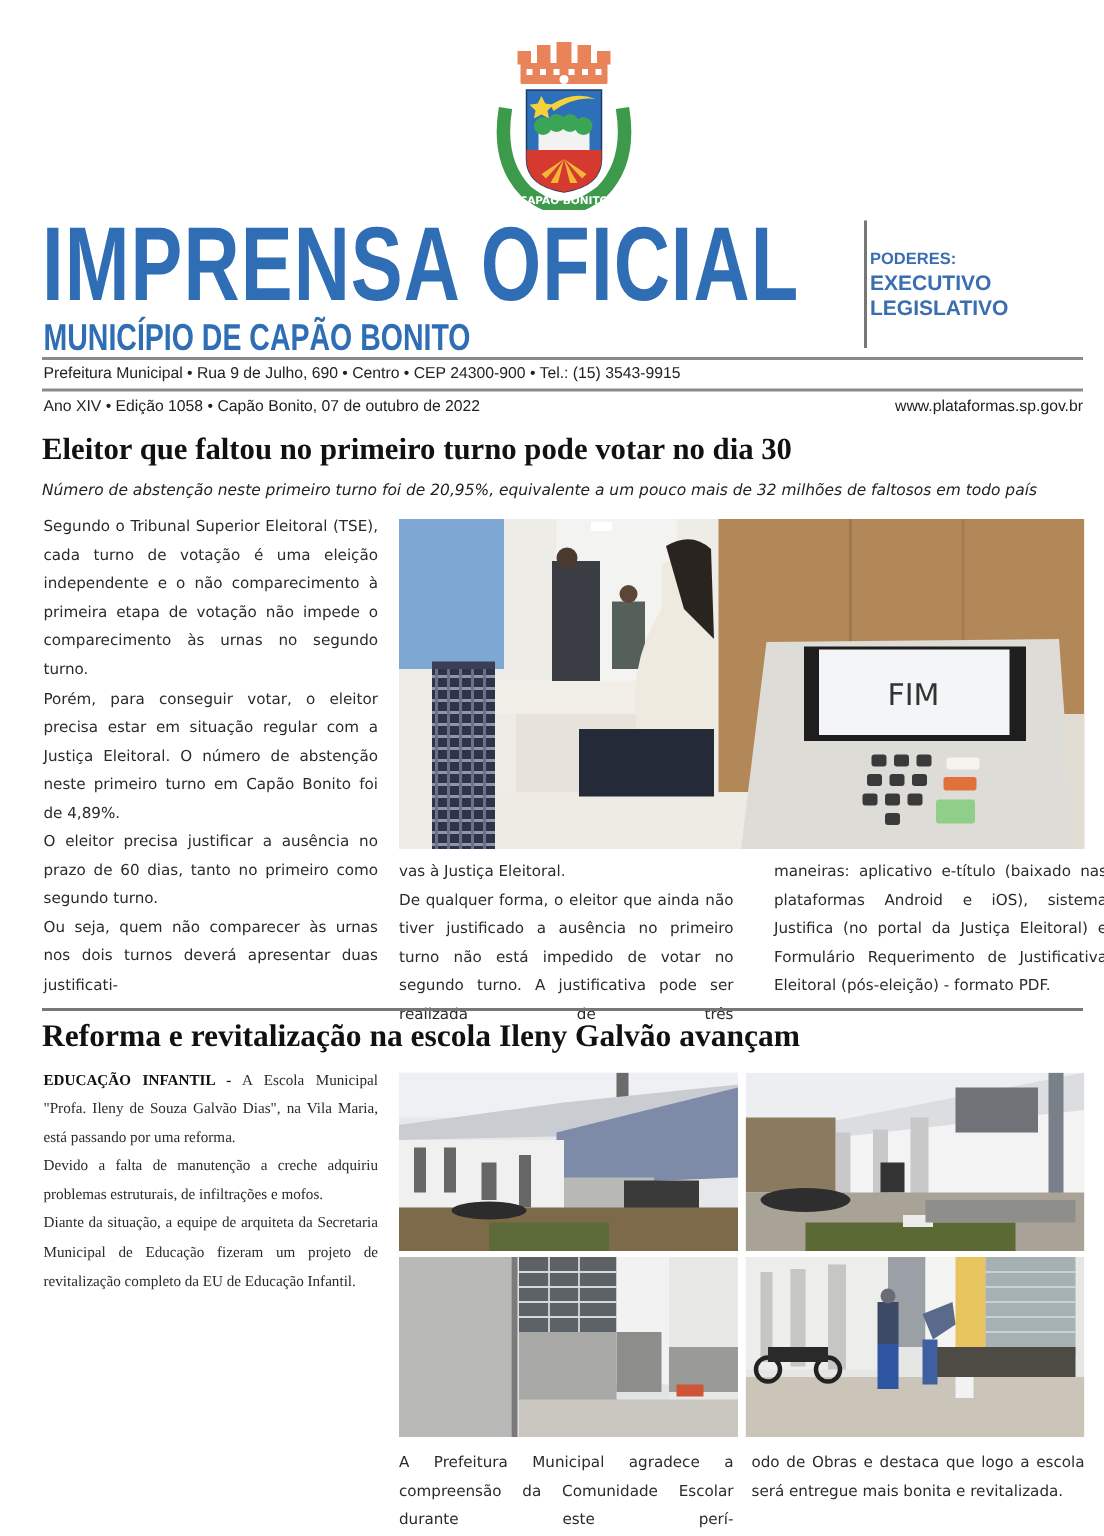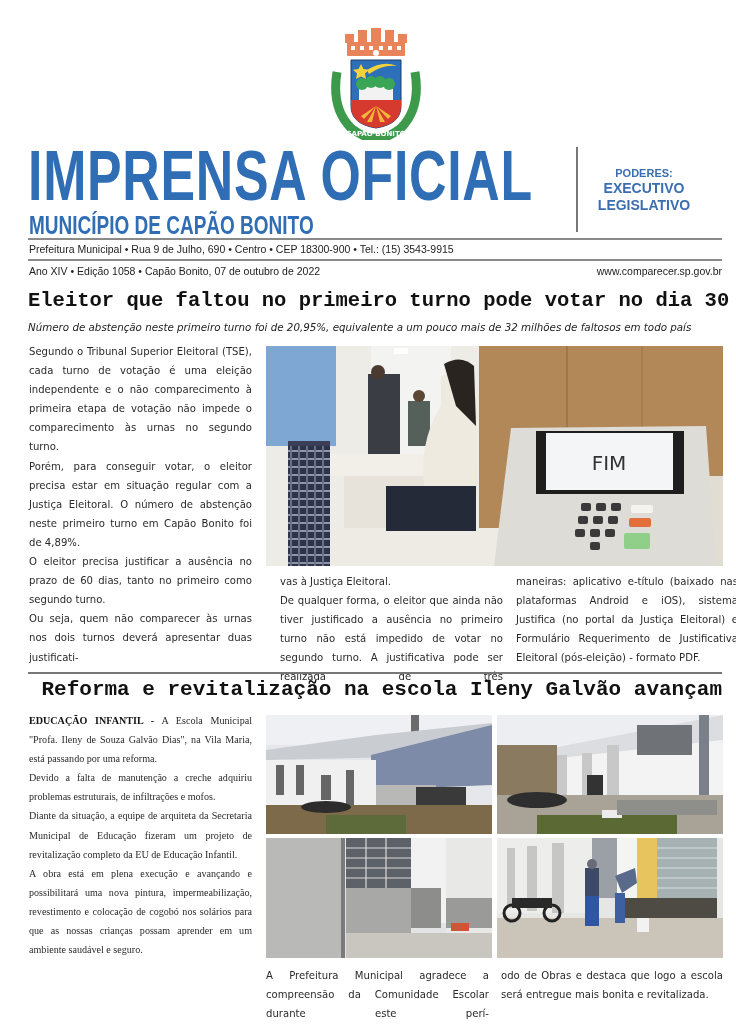--- a/index.html
+++ b/index.html
@@ -15,30 +15,30 @@
     transform: scaleX(0.74); transform-origin: left top; white-space: nowrap;
     letter-spacing: 1px;
   }
   .title-sub {
     position: absolute; left: 29px; top: 212px;
     font-family: "Liberation Sans", sans-serif; font-weight: bold;
     font-size: 25px; line-height: 26px; color: #2f6db5;
     transform: scaleX(0.76); transform-origin: left top; white-space: nowrap;
   }
   .masthead-divider { position: absolute; left: 576px; top: 147px; width: 2px; height: 85px; background: #777; }
-  .poderes { position: absolute; left: 580px; top: 166px; width: 128px; text-align: center; color: #3a6eb0; font-family: "Liberation Sans", sans-serif; font-weight: bold; }
+  .poderes { position: absolute; left: 580px; top: 166px; width: 128px; color: #3a6eb0; font-family: "Liberation Sans", sans-serif; font-weight: bold; }
   .poderes .label { font-size: 11px; line-height: 14px; }
   .poderes .item { font-size: 14px; line-height: 17px; }
 
   .rule { position: absolute; left: 28px; width: 694px; height: 2px; background: #8a8a8a; }
   .info-line { position: absolute; left: 29px; font-family: "Liberation Sans", sans-serif; font-size: 10.5px; color: #222; white-space: nowrap; }
   .site { position: absolute; right: 14px; top: 265px; font-family: "Liberation Sans", sans-serif; font-size: 10.5px; color: #222; }
 
   
-  .headline { position: absolute; left: 28px; width: 694px; text-align: right; font-family: Liberation Mono, monospace; font-weight: bold; color: #111; white-space: nowrap; }
+  .headline { position: absolute; left: 28px; width: 694px; text-align: left; font-family: Liberation Serif, serif; font-weight: bold; color: #111; white-space: nowrap; }
   .deck { position: absolute; left: 28px; width: 694px; text-align: left; font-family: "DejaVu Sans", sans-serif; font-style: italic; font-size: 10.3px; color: #222; white-space: nowrap; }
 
   .col { position: absolute; font-family: "DejaVu Sans", sans-serif; font-size: 10.1px; line-height: 19.1px; color: #2a2a2a; text-align: justify; }
   .col p { margin: 0; }
   .col .kicker { font-weight: bold; color: #111; }
   .col p.last { text-align-last: justify; }
 
   .photo { position: absolute; overflow: hidden; }
   .section-rule { position: absolute; left: 28px; width: 694px; height: 2px; background: #777; }
 </style>
@@ -95,24 +95,24 @@
 <div class="title-main">IMPRENSA OFICIAL</div>
 <div class="title-sub">MUNICÍPIO DE CAPÃO BONITO</div>
 <div class="masthead-divider"></div>
 <div class="poderes">
   <div class="label">PODERES:</div>
   <div class="item">EXECUTIVO</div>
   <div class="item">LEGISLATIVO</div>
 </div>
 
 <div class="rule" style="top:238px;"></div>
-<div class="info-line" style="top:243px;">Prefeitura Municipal • Rua 9 de Julho, 690 • Centro • CEP 18300-900 • Tel.: (15) 3543-9915</div>
+<div class="info-line" style="top:243px;">Prefeitura Municipal • Rua 9 de Julho, 690 • Centro • CEP 24300-900 • Tel.: (15) 3543-9915</div>
 <div class="rule" style="top:259px;"></div>
 <div class="info-line" style="top:265px;">Ano XIV • Edição 1058 • Capão Bonito, 07 de outubro de 2022</div>
-<div class="site">www.comparecer.sp.gov.br</div>
+<div class="site">www.plataformas.sp.gov.br</div>
 
 <div class="headline" style="top:289px; font-size:20.5px;">Eleitor que faltou no primeiro turno pode votar no dia 30</div>
 <div class="deck" style="top:321px;">Número de abstenção neste primeiro turno foi de 20,95%, equivalente a um pouco mais de 32 milhões de faltosos em todo país</div>
 
 <div class="col" style="left:29px; top:342px; width:223px;">
   <p>Segundo o Tribunal Superior Eleitoral (TSE), cada turno de votação é uma eleição independente e o não comparecimento à primeira etapa de votação não impede o comparecimento às urnas no segundo turno.</p>
   <p>Porém, para conseguir votar, o eleitor precisa estar em situação regular com a Justiça Eleitoral. O número de abstenção neste primeiro turno em Capão Bonito foi de 4,89%.</p>
   <p>O eleitor precisa justificar a ausência no prazo de 60 dias, tanto no primeiro como segundo turno.</p>
   <p class="last">Ou seja, quem não comparecer às urnas nos dois turnos deverá apresentar duas justificati-</p>
 </div>
@@ -168,37 +168,36 @@
         <rect x="324" y="183" width="10" height="8" rx="2"></rect>
         <rect x="339" y="183" width="10" height="8" rx="2"></rect>
       <rect x="324" y="196" width="10" height="8" rx="2"></rect>
     </g>
     <rect x="365" y="159" width="22" height="8" rx="2" fill="#f5f3ee"></rect>
     <rect x="363" y="172" width="22" height="9" rx="2" fill="#e2703a"></rect>
     <rect x="358" y="187" width="26" height="16" rx="2" fill="#8fcf8a"></rect>
   </svg>
 </div>
 
-<div class="col" style="left:280px; top:572px; width:223px;">
+<div class="col" style="left:266px; top:572px; width:223px;">
   <p>vas à Justiça Eleitoral.</p>
   <p class="last">De qualquer forma, o eleitor que ainda não tiver justificado a ausência no primeiro turno não está impedido de votar no segundo turno. A justificativa pode ser realizada de três</p>
 </div>
 <div class="col" style="left:516px; top:572px; width:222px;">
   <p>maneiras: aplicativo e-título (baixado nas plataformas Android e iOS), sistema Justifica (no portal da Justiça Eleitoral) e Formulário Requerimento de Justificativa Eleitoral (pós-eleição) - formato PDF.</p>
 </div>
 
 <div class="section-rule" style="top:672px;"></div>
 
 <div class="headline" style="top:678px; font-size:21px;">Reforma e revitalização na escola Ileny Galvão avançam</div>
 
 <div class="col" style="left:29px; top:711px; width:223px;font-family:Liberation Serif, serif;">
   <p><span class="kicker">EDUCAÇÃO INFANTIL -</span> <span>A Escola Municipal "Profa. Ileny de Souza Galvão Dias", na Vila Maria, está passando por uma reforma.</span></p>
   <p>Devido a falta de manutenção a creche adquiriu problemas estruturais, de infiltrações e mofos.</p>
   <p>Diante da situação, a equipe de arquiteta da Secretaria Municipal de Educação fizeram um projeto de revitalização completo da EU de Educação Infantil.</p>
-  <p>A obra está em plena execução e avançando e possibilitará uma nova pintura, impermeabilização, revestimento e colocação de cogobó nos solários para que as nossas crianças possam aprender em um ambiente saudável e seguro.</p>
 </div>
 
 <div class="photo" style="left:266px; top:715px; width:226px; height:119px;">
   <svg width="226" height="119" viewBox="0 0 226 119">
     <rect width="226" height="119" fill="#e6e7ea"></rect>
     <rect x="0" y="0" width="226" height="30" fill="#eef0f3"></rect>
     <rect x="145" y="0" width="8" height="20" fill="#6b6b6b"></rect>
     <path d="M0 35 L110 20 L226 8 L226 40 L0 45 Z" fill="#c9ccd0"></path>
     <path d="M105 40 L226 10 L226 70 L105 75 Z" fill="#7d8aa8"></path>
     <rect x="0" y="45" width="110" height="45" fill="#f0f0f0"></rect>

